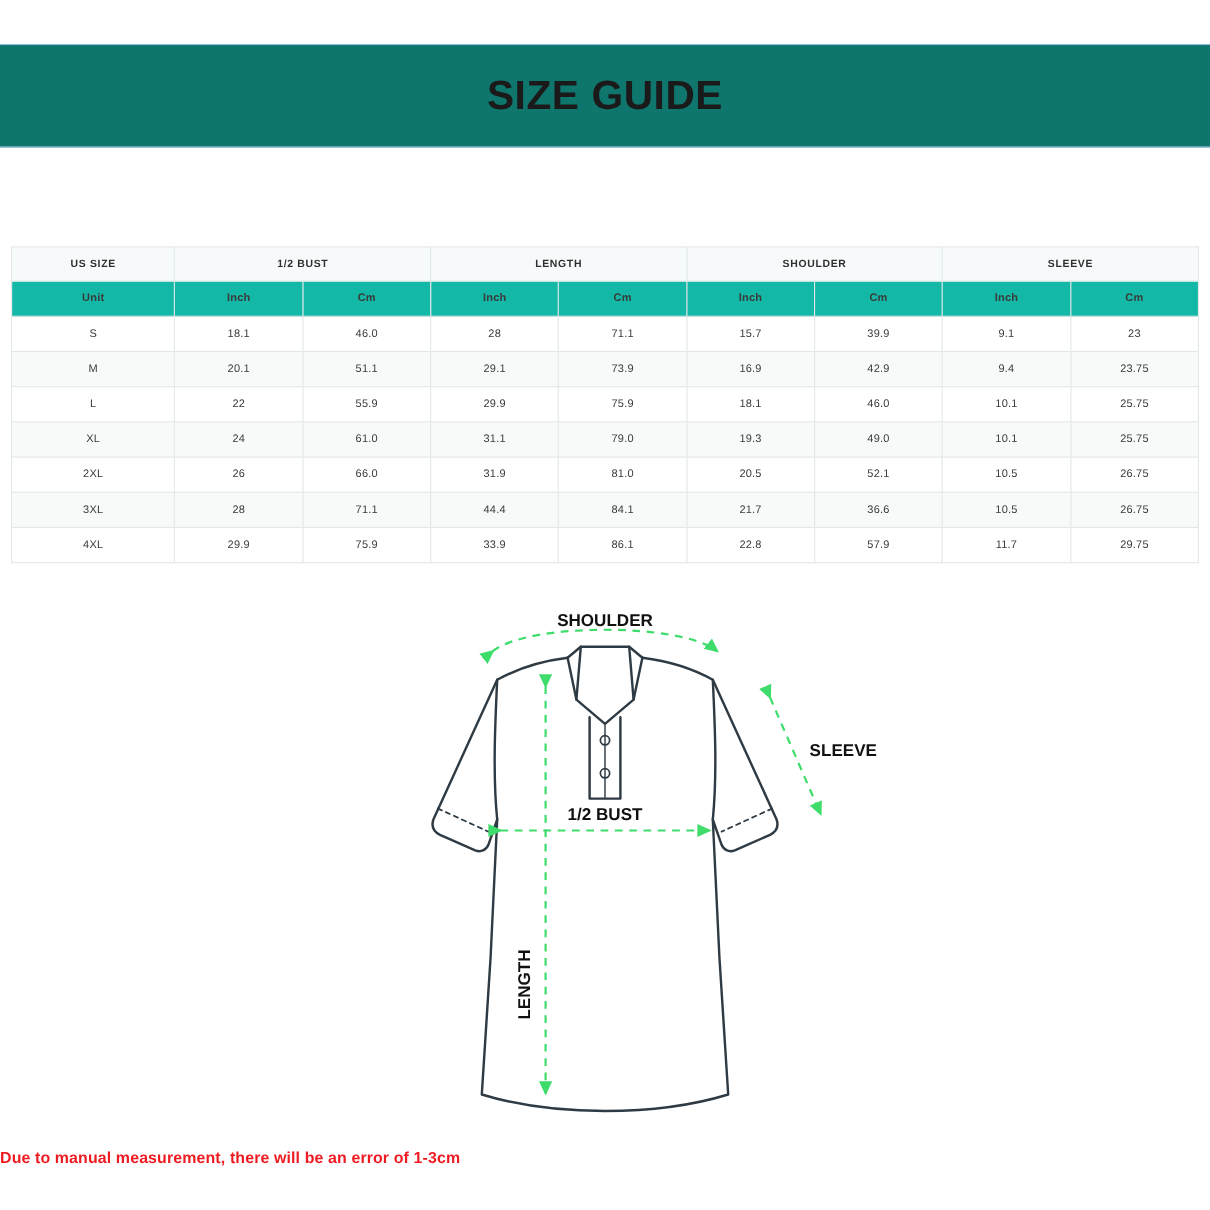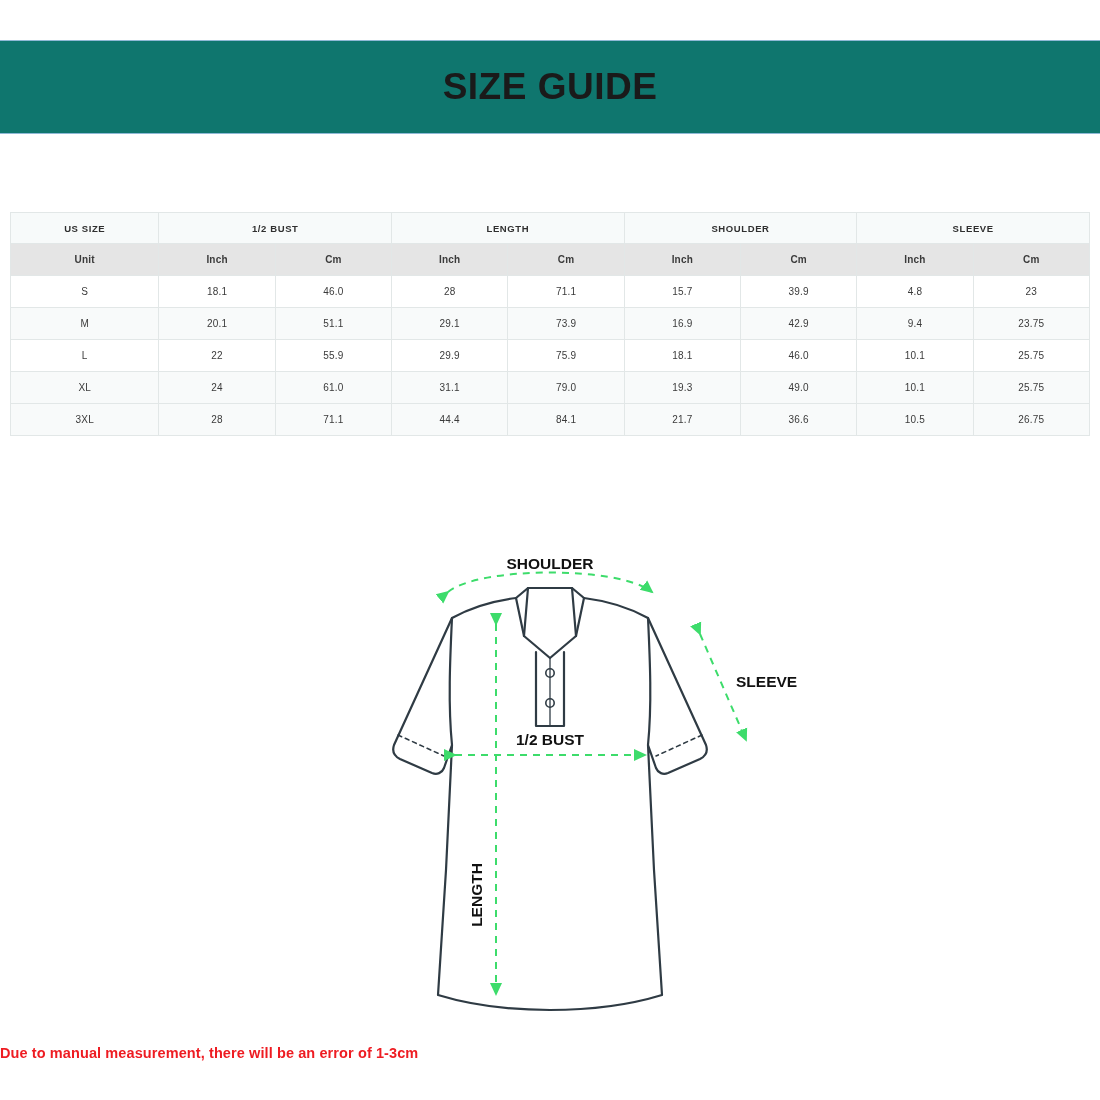--- a/index.html
+++ b/index.html
@@ -38,21 +38,21 @@
     font-size: 37px;
     font-weight: bold;
     letter-spacing: 0.5px;
     color: #1a1a1a;
   }
 
   
   .table-wrap {
     position: absolute;
     left: 10px;
-    top: 212px;
+    top: 224px;
     width: 1080px;
   }
   table.size-table {
     border-collapse: collapse;
     width: 1080px;
     table-layout: fixed;
   }
   table.size-table th,
   table.size-table td {
     border: 1px solid #e2e7e7;
@@ -64,21 +64,21 @@
     font-size: 9.5px;
     font-weight: bold;
     letter-spacing: 0.6px;
     height: 28px;
     color: #2f2f2f;
   }
   table.size-table tbody tr.unit-row td {
     font-size: 10px;
     font-weight: bold;
     height: 29px;
-    background: #e5e5e5;
+    background: #14b8a6;
     letter-spacing: 0.2px;
   }
   table.size-table tbody tr.data-row td {
     font-size: 10px;
     height: 29px;
     letter-spacing: 0.2px;
   }
   table.size-table tbody tr.data-row.alt td {
     background: #f8fafa;
   }
@@ -159,21 +159,21 @@
         </tr>
 
         <tr class="data-row">
           <td class="size-cell">S</td>
           <td>18.1</td>
           <td>46.0</td>
           <td>28</td>
           <td>71.1</td>
           <td>15.7</td>
           <td>39.9</td>
-          <td>4.8</td>
+          <td>9.1</td>
           <td>23</td>
         </tr>
 
         <tr class="data-row alt">
           <td class="size-cell">M</td>
           <td>20.1</td>
           <td>51.1</td>
           <td>29.1</td>
           <td>73.9</td>
           <td>16.9</td>
@@ -199,33 +199,55 @@
           <td>24</td>
           <td>61.0</td>
           <td>31.1</td>
           <td>79.0</td>
           <td>19.3</td>
           <td>49.0</td>
           <td>10.1</td>
           <td>25.75</td>
         </tr>
 
+        <tr class="data-row">
+          <td class="size-cell">2XL</td>
+          <td>26</td>
+          <td>66.0</td>
+          <td>31.9</td>
+          <td>81.0</td>
+          <td>20.5</td>
+          <td>52.1</td>
+          <td>10.5</td>
+          <td>26.75</td>
+        </tr>
 
         <tr class="data-row alt">
           <td class="size-cell">3XL</td>
           <td>28</td>
           <td>71.1</td>
           <td>44.4</td>
           <td>84.1</td>
           <td>21.7</td>
           <td>36.6</td>
           <td>10.5</td>
           <td>26.75</td>
         </tr>
 
+        <tr class="data-row">
+          <td class="size-cell">4XL</td>
+          <td>29.9</td>
+          <td>75.9</td>
+          <td>33.9</td>
+          <td>86.1</td>
+          <td>22.8</td>
+          <td>57.9</td>
+          <td>11.7</td>
+          <td>29.75</td>
+        </tr>
 
       </tbody>
     </table>
   </div>
 
   <div class="illustration">
     <svg width="1100" height="500" viewBox="0 0 1100 500" xmlns="http://www.w3.org/2000/svg">
       <defs>
         <marker id="arrHead" markerWidth="7" markerHeight="7" refX="5.5" refY="3.5" orient="auto">
           <path d="M0,0.5 L6.5,3.5 L0,6.5 z" fill="#3ddc6b"></path>

